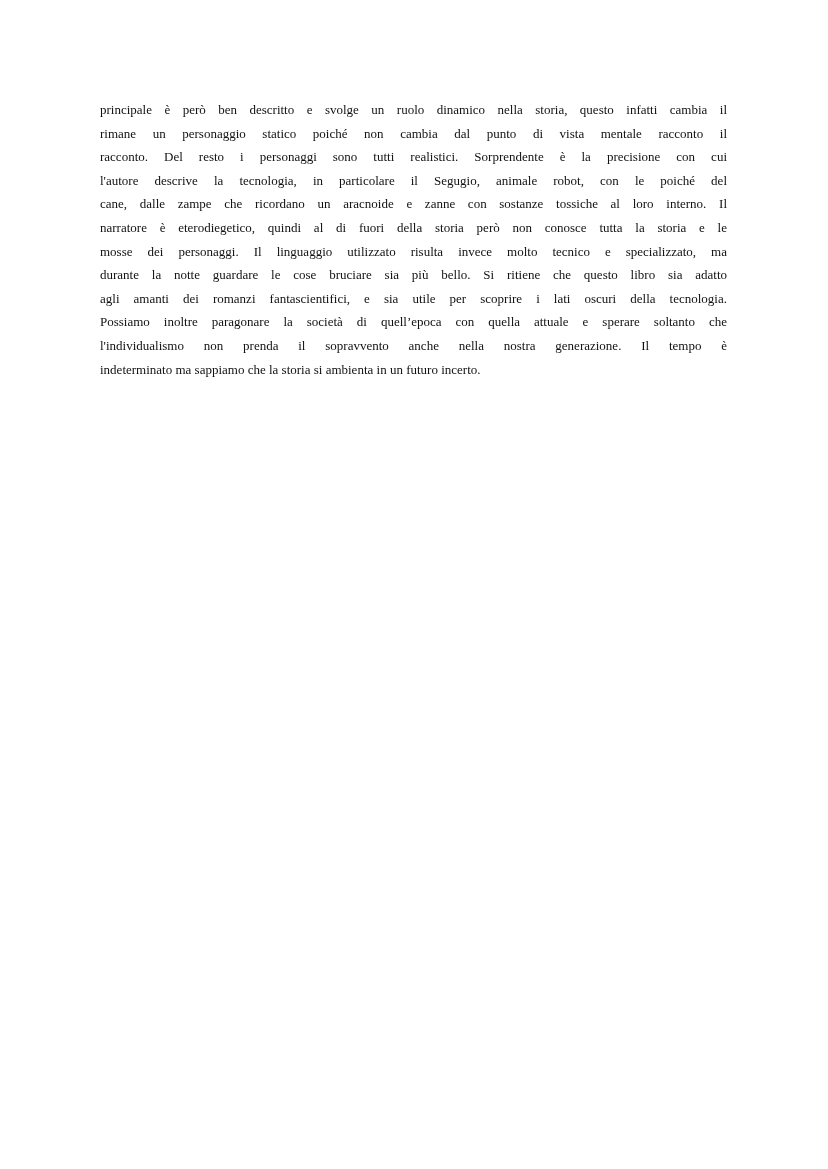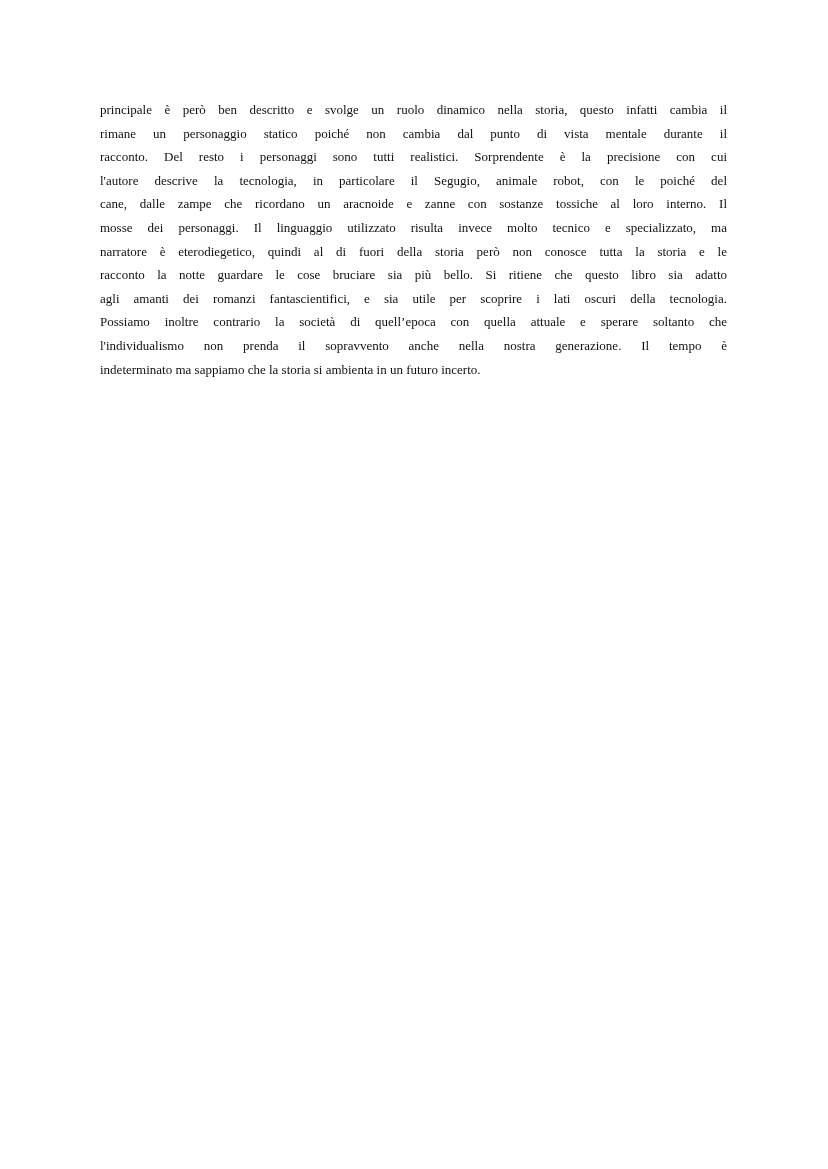--- a/index.html
+++ b/index.html
@@ -41,25 +41,25 @@
       text-align-last: left;
       font-family: Liberation Serif, serif;
     }
   </style>
 </head>
 <body>
 
 <div class="page">
   <div class="text-block">
     <span class="line">principale è però ben descritto e svolge un ruolo dinamico nella storia, questo infatti cambia il</span>
-    <span class="line">rimane un personaggio statico poiché non cambia dal punto di vista mentale durante il</span>
+    <span class="line">rimane un personaggio statico poiché non cambia dal punto di vista mentale racconto il</span>
     <span class="line">racconto. Del resto i personaggi sono tutti realistici. Sorprendente è la precisione con cui</span>
     <span class="line">l'autore descrive la tecnologia,  in particolare il Segugio, animale robot, con le poiché del</span>
     <span class="line">cane, dalle zampe che ricordano un aracnoide e zanne con sostanze tossiche al loro interno. Il</span>
+    <span class="line">narratore è eterodiegetico, quindi al di fuori della storia  però non conosce tutta la storia e le</span>
     <span class="line">mosse dei personaggi. Il linguaggio utilizzato risulta invece molto tecnico e specializzato, ma</span>
-    <span class="line">narratore è eterodiegetico, quindi al di fuori della storia  però non conosce tutta la storia e le</span>
-    <span class="line">racconto la notte guardare le cose bruciare sia più bello. Si ritiene che questo libro sia adatto</span>
+    <span class="line">durante la notte guardare le cose bruciare sia più bello. Si ritiene che questo libro sia adatto</span>
     <span class="line">agli amanti dei romanzi fantascientifici, e sia utile per scoprire i lati oscuri della tecnologia.</span>
-    <span class="line">Possiamo inoltre contrario la società di quell’epoca con quella attuale e sperare soltanto che</span>
+    <span class="line">Possiamo inoltre paragonare la società di quell’epoca con quella attuale e sperare soltanto che</span>
     <span class="line">l'individualismo non prenda il sopravvento anche nella nostra generazione. Il tempo è</span>
     <span class="line last">indeterminato ma sappiamo che la storia si ambienta in un futuro incerto.</span>
   </div>
 </div>
 
 </body></html>

